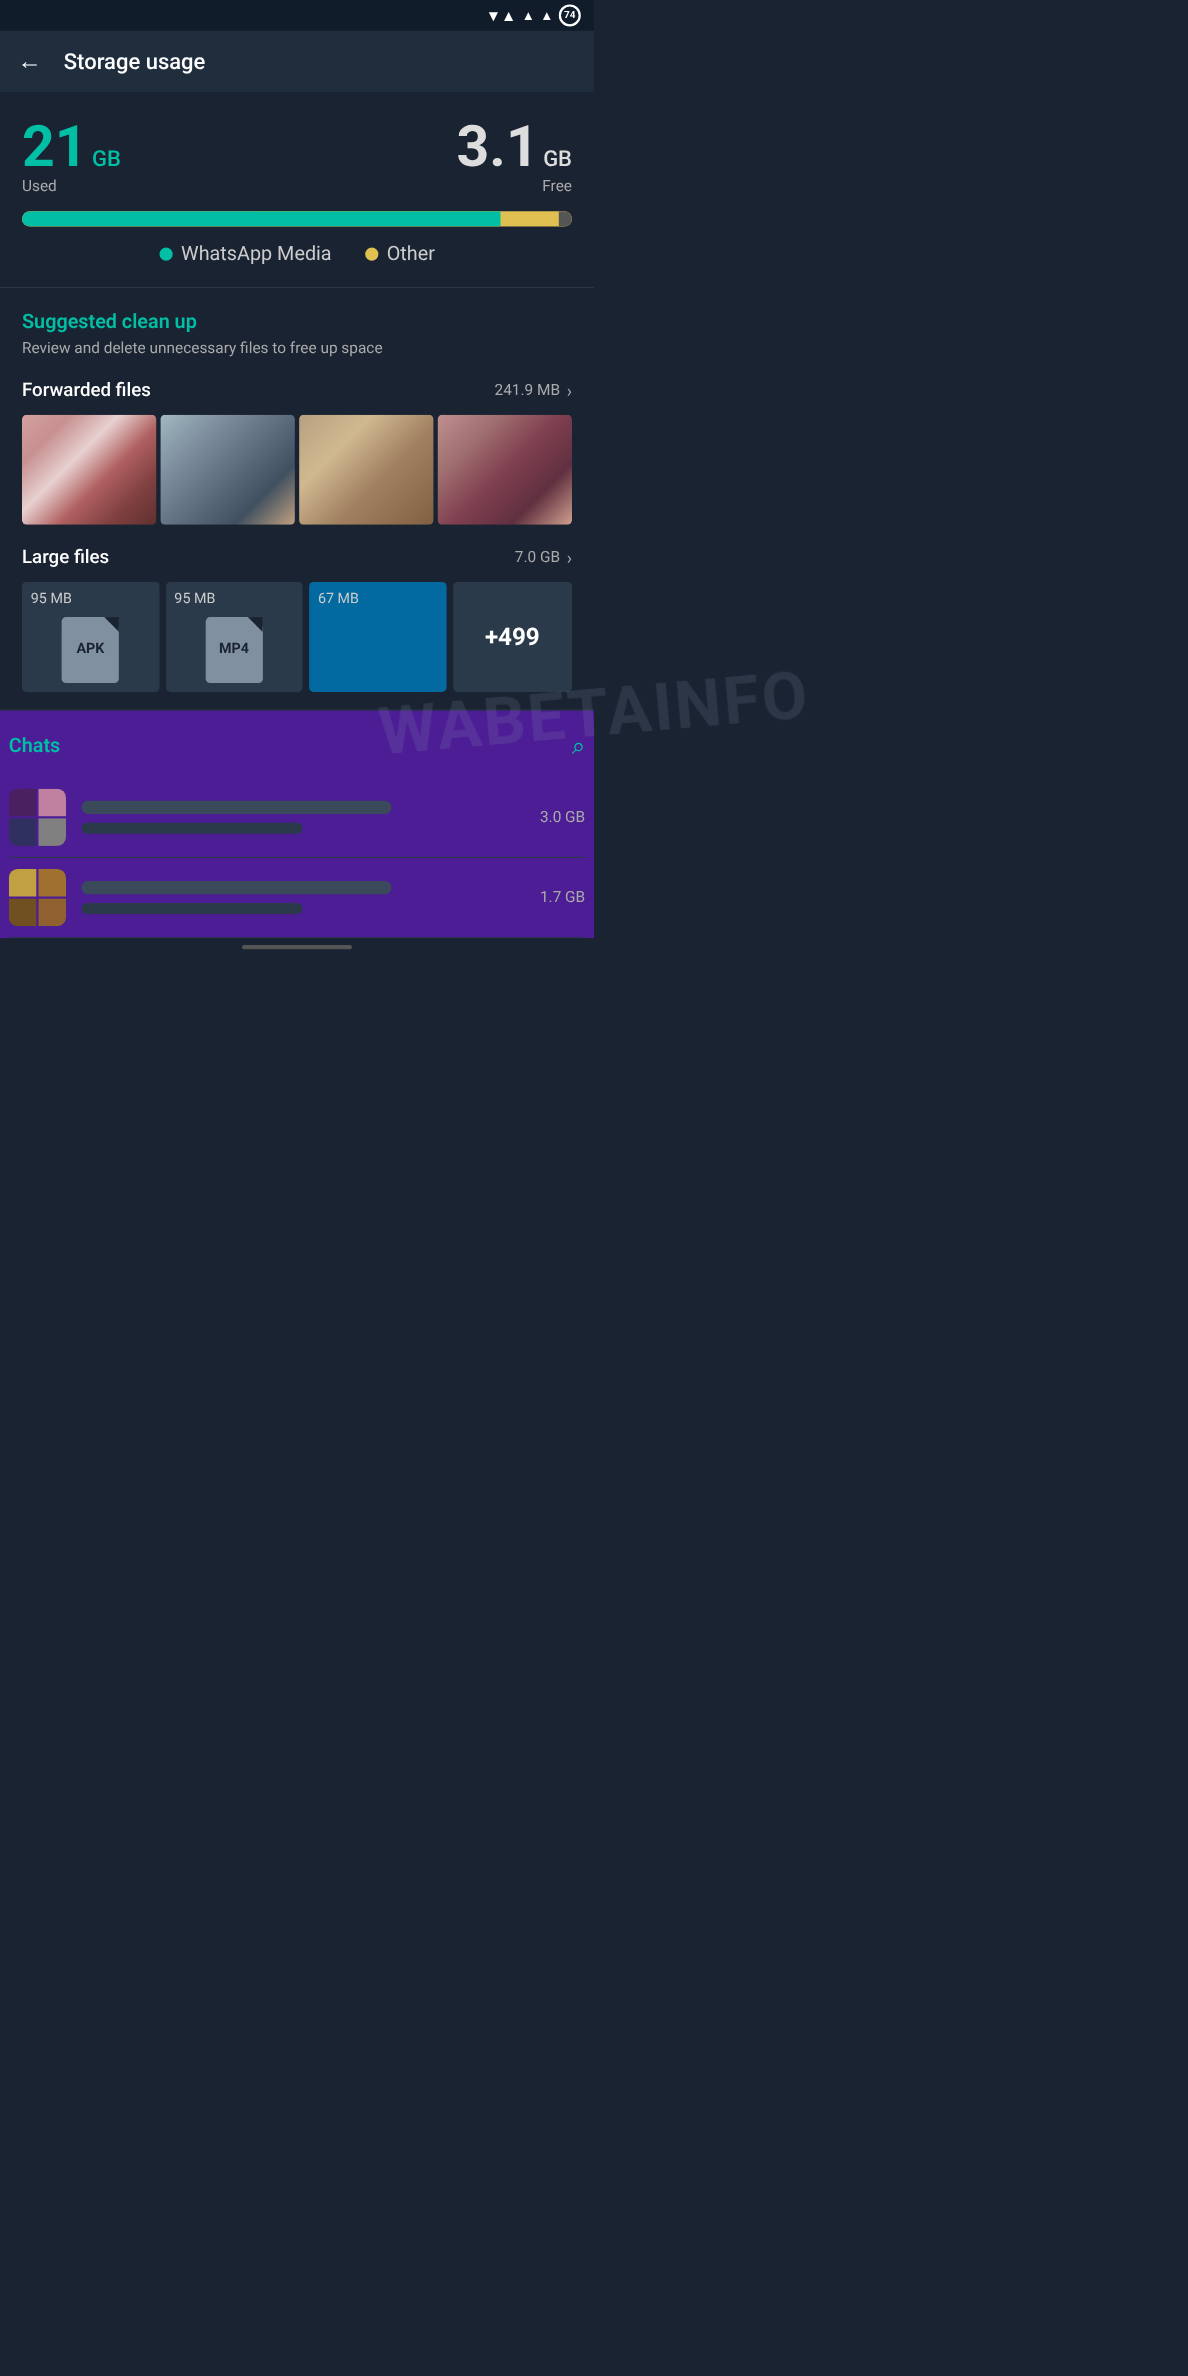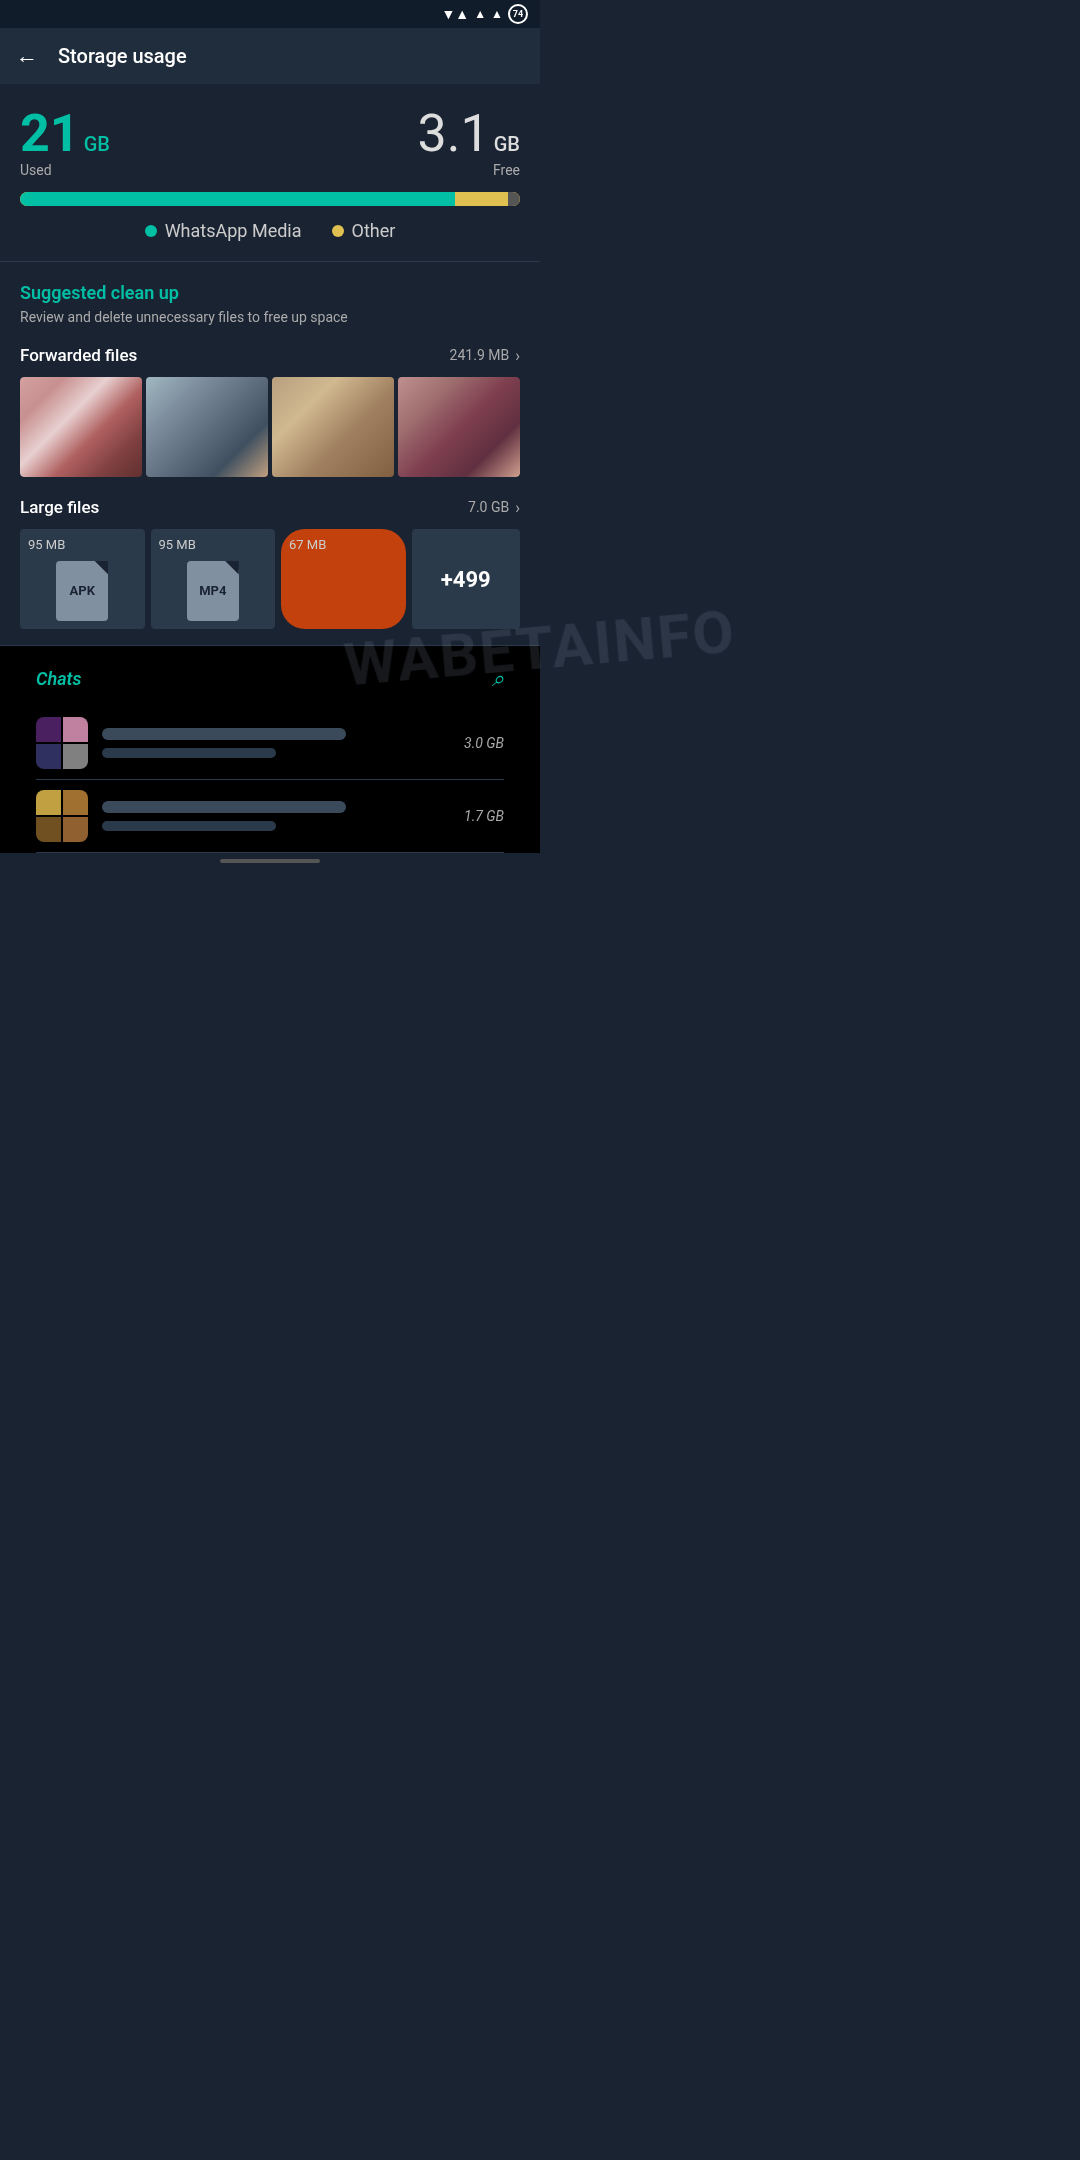--- a/index.html
+++ b/index.html
@@ -101,21 +101,21 @@
       flex-direction: column;
       align-items: flex-end;
     }
     .storage-free-main {
       display: flex;
       align-items: baseline;
       gap: 4px;
     }
     .storage-num-big-free {
       font-size: 52px;
-      font-weight: normal;
+      font-weight: bold;
       color: #dddddd;
       line-height: 1;
     }
     .storage-unit-free {
       font-size: 20px;
       font-weight: 500;
       color: #dddddd;
     }
     .storage-label-free {
       font-size: 14px;
@@ -310,29 +310,27 @@
       display: flex;
       align-items: center;
       justify-content: center;
       font-size: 22px;
       font-weight: bold;
       color: white;
       min-height: 100px;
       flex: 1;
     }
     .file-tile-black {
-      background: #c2410c;
-      border-radius: 24px;
+      background: #0369a1;
     }
 
     
     .chats-section {
-      background: #000000;
-      padding: 20px 36px 0;
-      font-style: italic;
+      background: #4c1d95;
+      padding: 20px 8px 0;
     }
     .chats-header {
       display: flex;
       justify-content: space-between;
       align-items: center;
       margin-bottom: 16px;
     }
     .chats-title {
       font-size: 18px;
       font-weight: 600;

